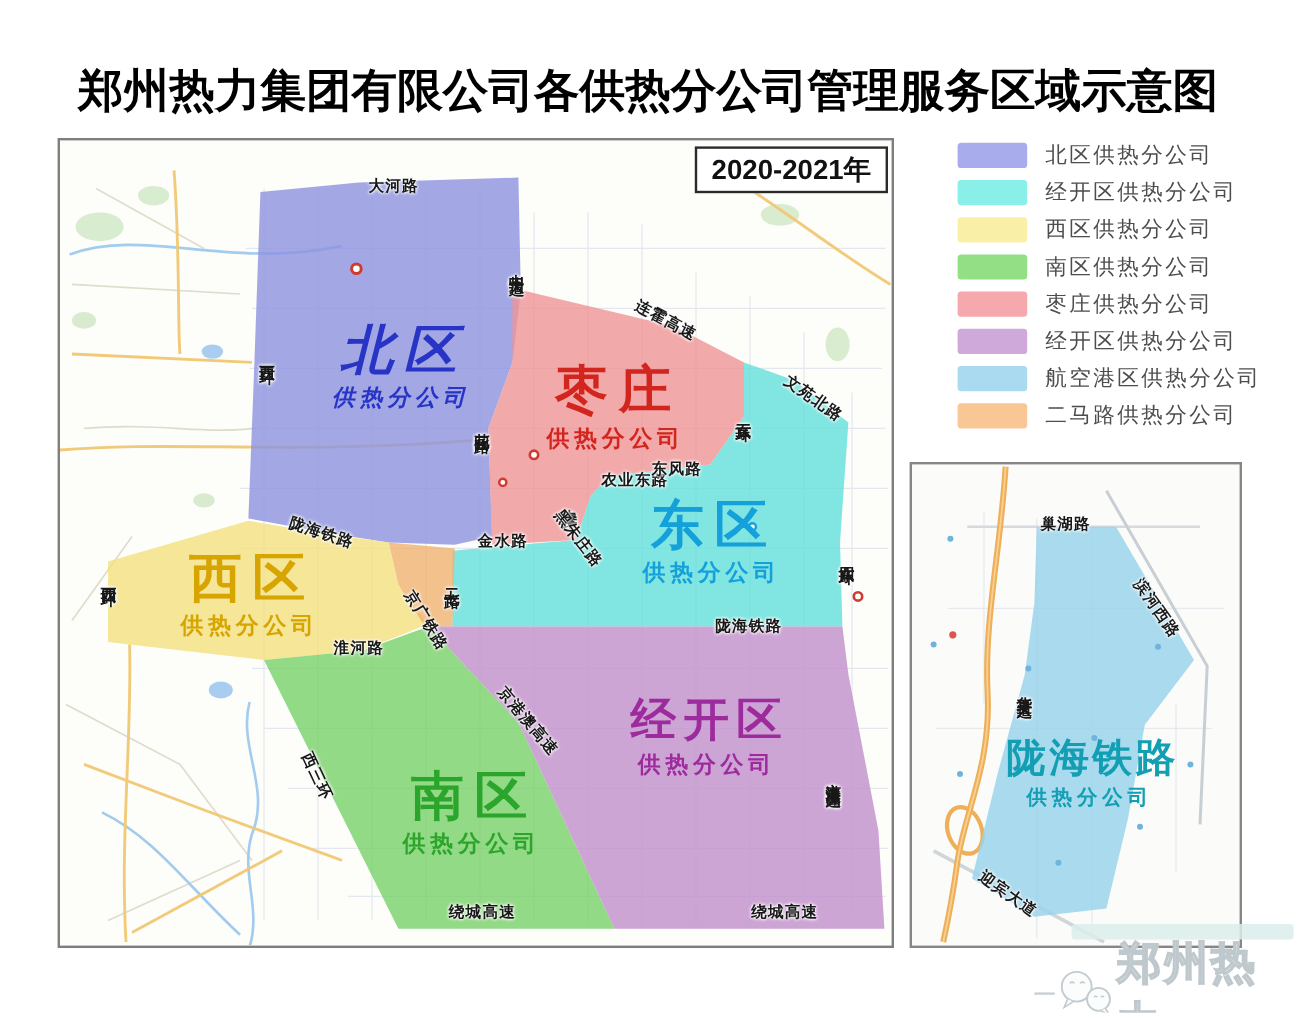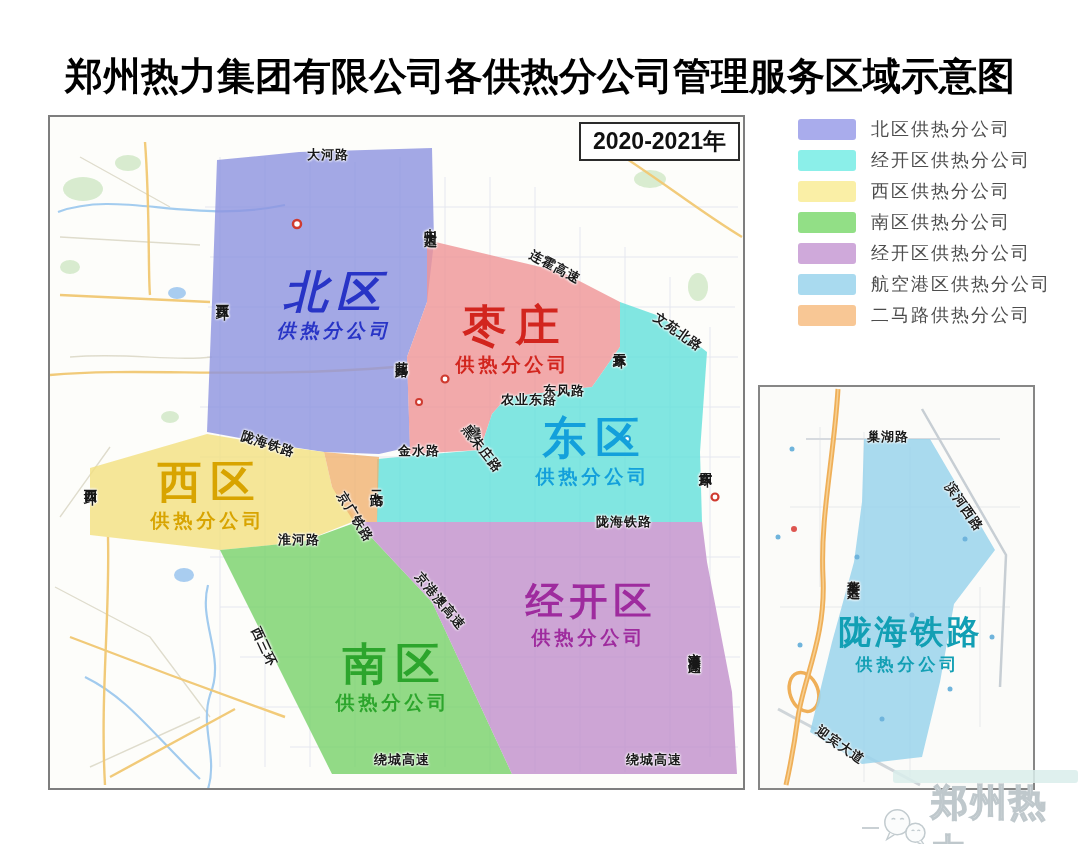--- a/index.html
+++ b/index.html
@@ -197,20 +197,24 @@
       </div>
       <div class="lg-row">
         <span class="sw" style="background: rgb(250, 239, 166);"></span>
         <span class="lb">西区供热分公司</span>
       </div>
       <div class="lg-row">
         <span class="sw" style="background: rgb(146, 223, 134);"></span>
         <span class="lb">南区供热分公司</span>
       </div>
       <div class="lg-row">
+        <span class="sw" style="background: rgb(245, 169, 172);"></span>
+        <span class="lb">枣庄供热分公司</span>
+      </div>
+      <div class="lg-row">
         <span class="sw" style="background: rgb(207, 169, 218);"></span>
         <span class="lb">经开区供热分公司</span>
       </div>
       <div class="lg-row">
         <span class="sw" style="background: rgb(169, 218, 239);"></span>
         <span class="lb">航空港区供热分公司</span>
       </div>
       <div class="lg-row">
         <span class="sw" style="background: rgb(248, 199, 149);"></span>
         <span class="lb">二马路供热分公司</span>

